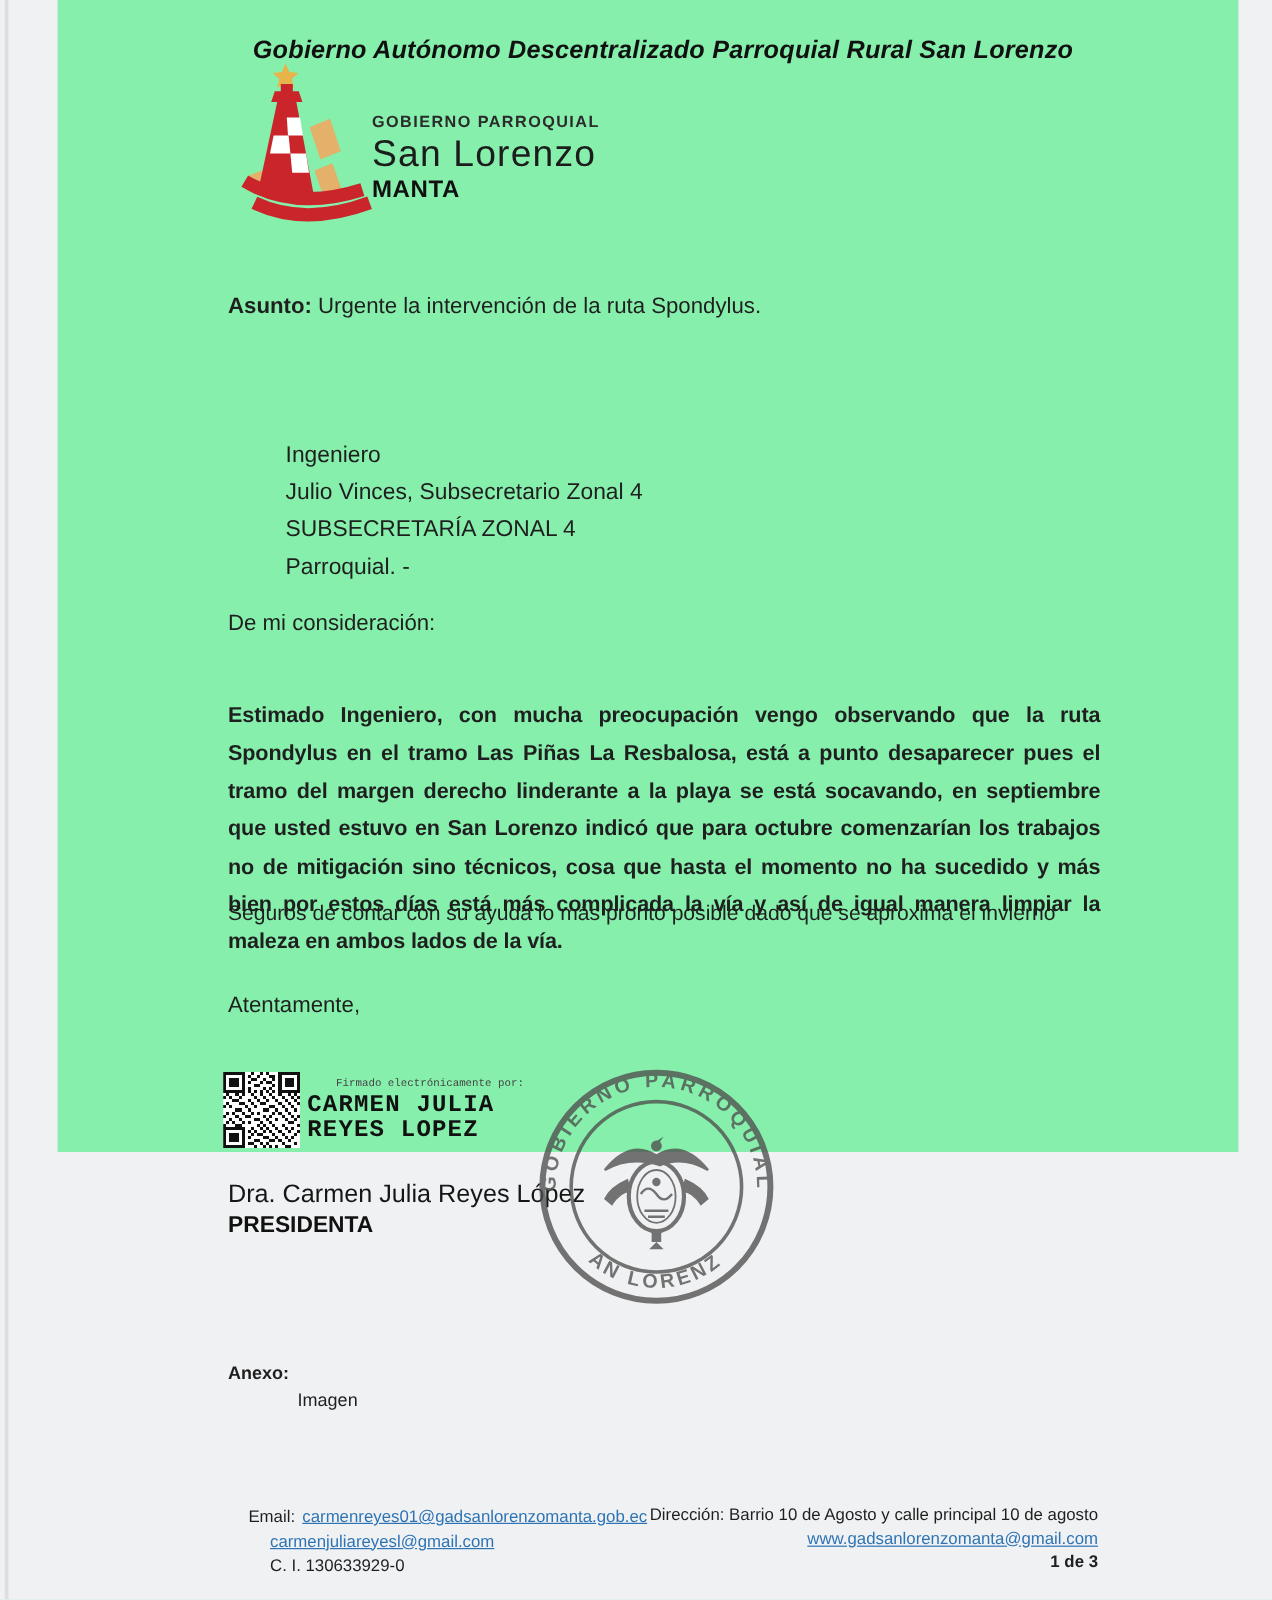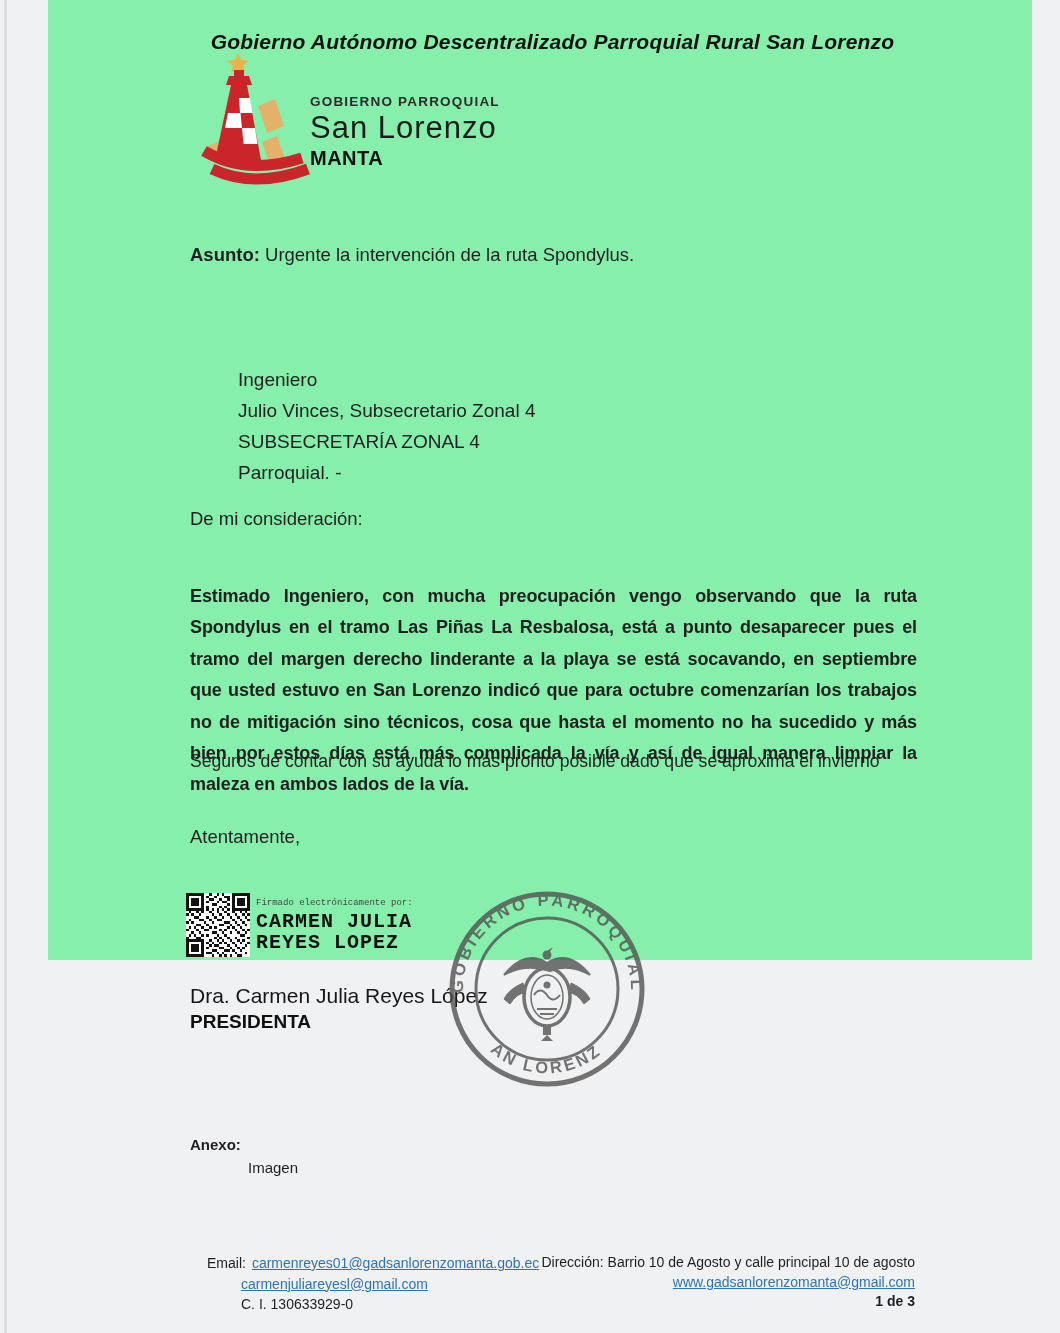--- a/index.html
+++ b/index.html
@@ -28,37 +28,37 @@
   .recipient{position:absolute;top:364px;left:142px;font-size:19px;line-height:31px;margin-left:48px;}
   .salutation{position:absolute;top:508px;left:142px;font-size:18.5px;}
   .bodypara{position:absolute;top:581px;left:142px;width:727px;font-size:18px;line-height:31.4px;
             text-align:justify;letter-spacing:-0.1px;font-weight:bold;}
   .closingpara{position:absolute;top:751px;left:142px;font-size:17.6px;white-space:nowrap;}
   .farewell{position:absolute;top:826px;left:142px;font-size:18.5px;}
 
   
   .qr{position:absolute;left:138px;top:893px;width:64px;height:64px;}
   .esign{position:absolute;left:208px;top:898px;}
-  .esign-label{font-family:"Liberation Mono","DejaVu Sans Mono",monospace;font-size:9px;color:#454545;}
+  .esign-label{font-family:"Liberation Mono","DejaVu Sans Mono",monospace;font-size:9px;color:#454545;margin-left:24px;}
   .esign-name{font-family:"Liberation Mono","DejaVu Sans Mono",monospace;font-size:20px;font-weight:bold;
               line-height:21px;color:#111;letter-spacing:1px;margin-top:3px;}
   .signer{position:absolute;left:142px;top:984px;font-size:21px;color:#161616;}
   .signer-title{position:absolute;left:142px;top:1011px;font-size:19px;font-weight:bold;color:#111;}
 
   .seal{position:absolute;left:399px;top:889px;width:200px;height:200px;opacity:0.78;}
 
   
   .annex-label{position:absolute;left:142px;top:1136px;font-size:15px;font-weight:bold;}
   .annex-value{position:absolute;left:200px;top:1159px;font-size:15px;}
 
   
   .footer-left{position:absolute;left:159px;top:1253px;font-size:14px;line-height:20.5px;}
   .footer-left .row{display:flex;}
   .footer-left .lbl{margin-right:6px;}
-  .footer-left .indent{margin-left:34px;}
+  .footer-left .indent{margin-left:18px;}
   a.link{color:#2e74b5;text-decoration:underline;cursor:pointer;}
   .footer-right{position:absolute;left:142px;top:1253px;width:725px;text-align:right;
                 font-size:14px;line-height:19.5px;color:#1f1f1f;}
   .page-num{font-weight:bold;}
 </style>
 </head>
 <body>
 
 <div class="viewer">
   <div class="page">

